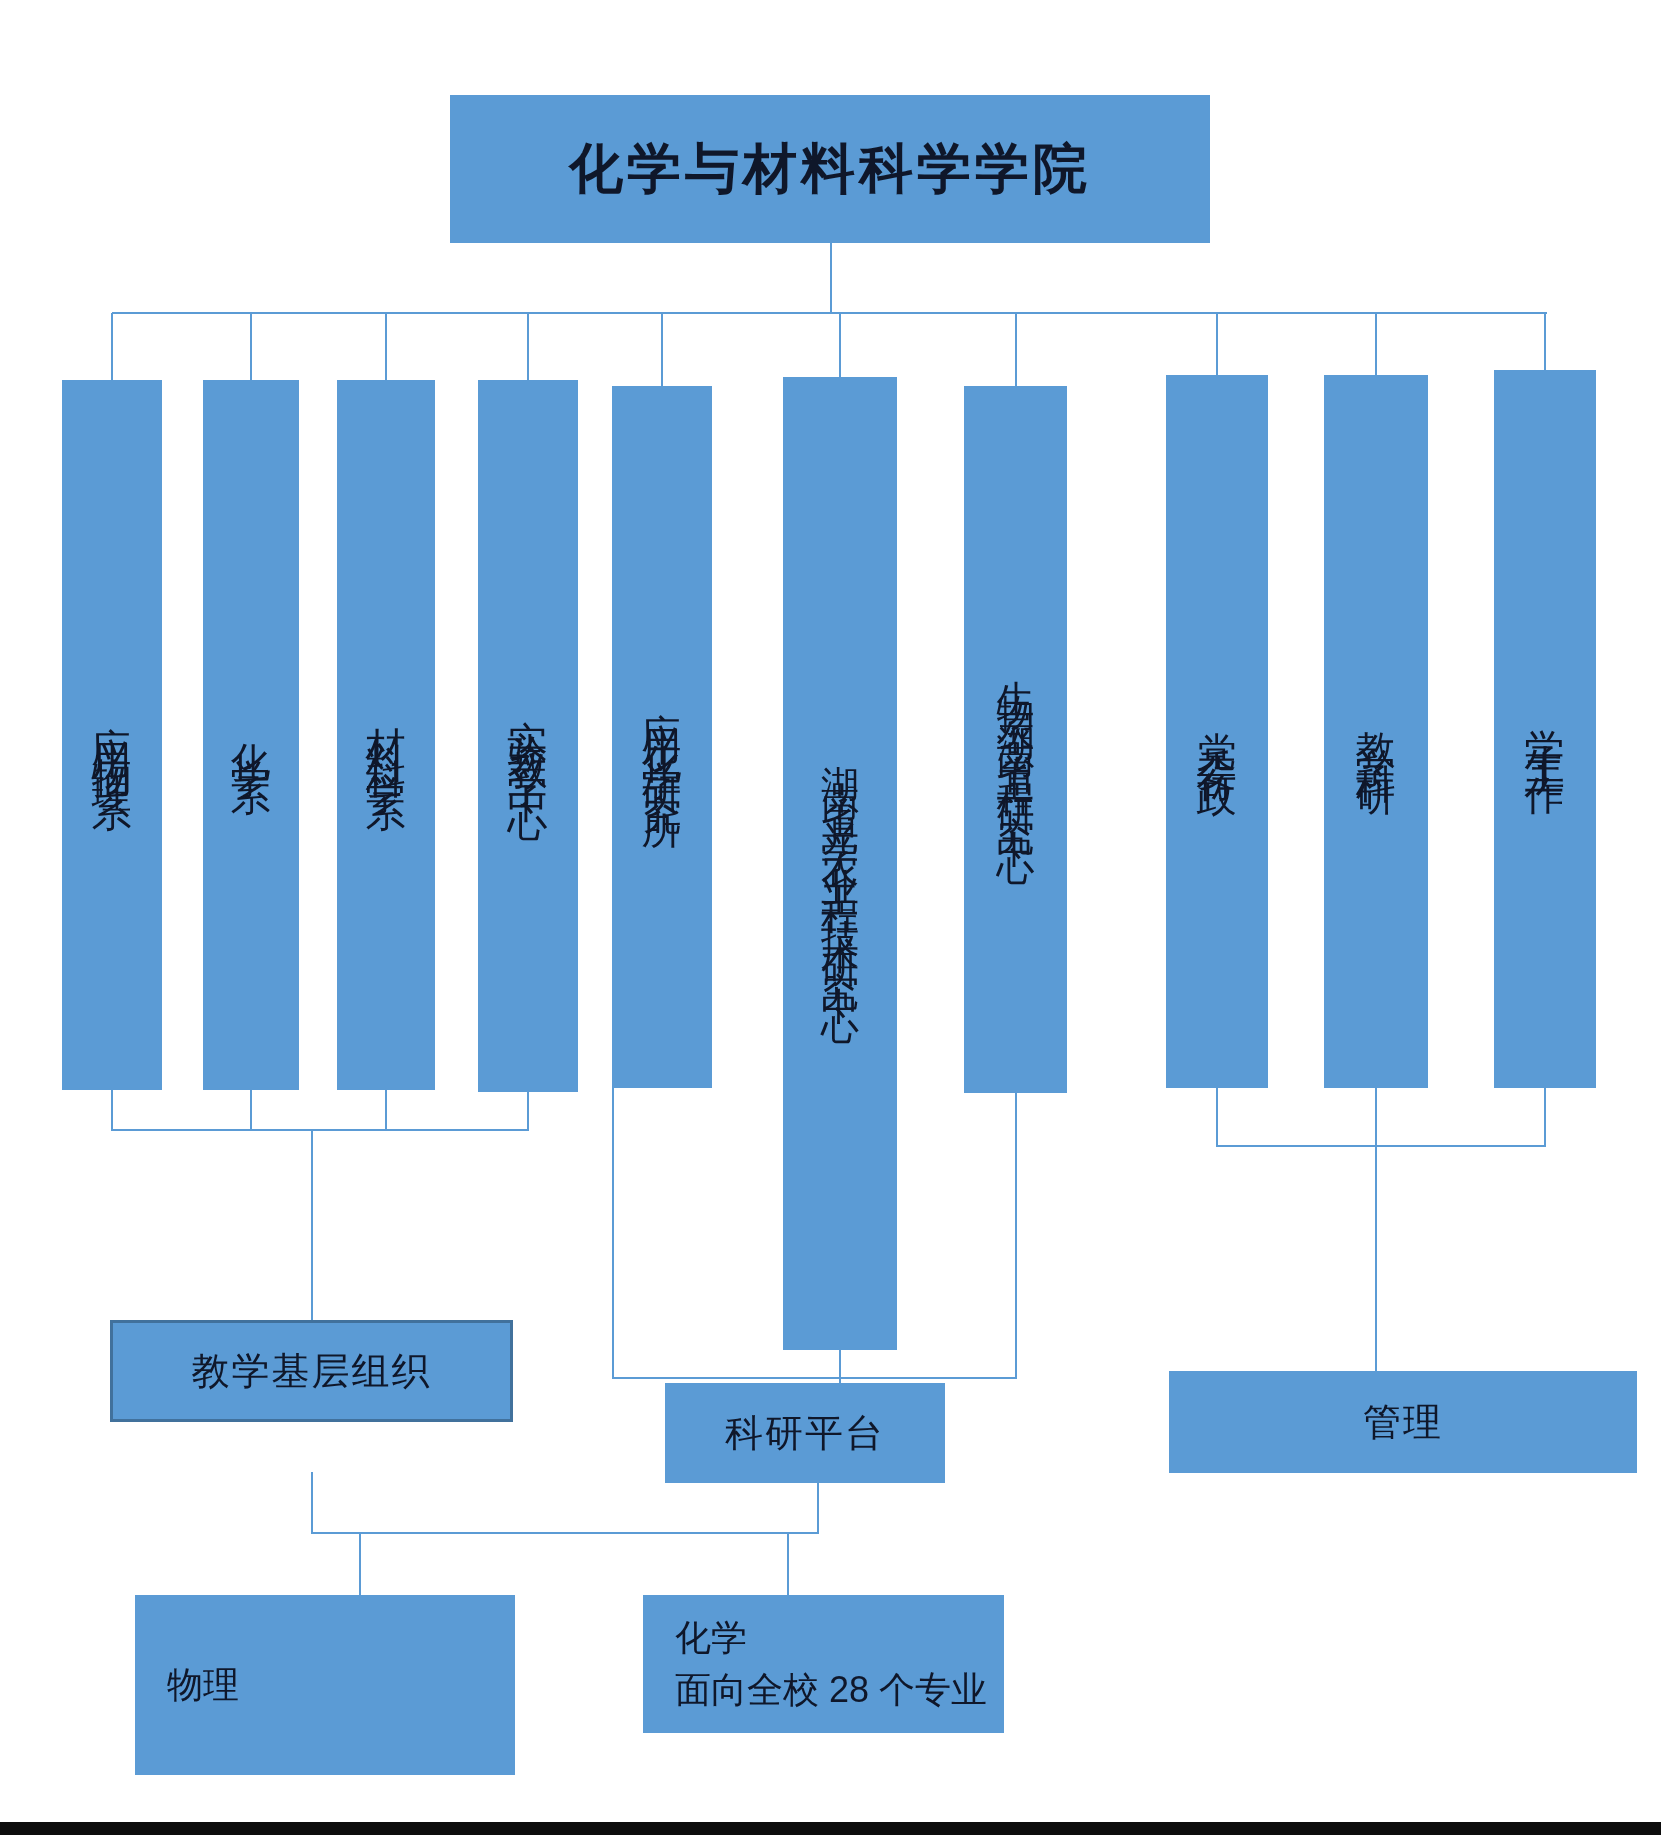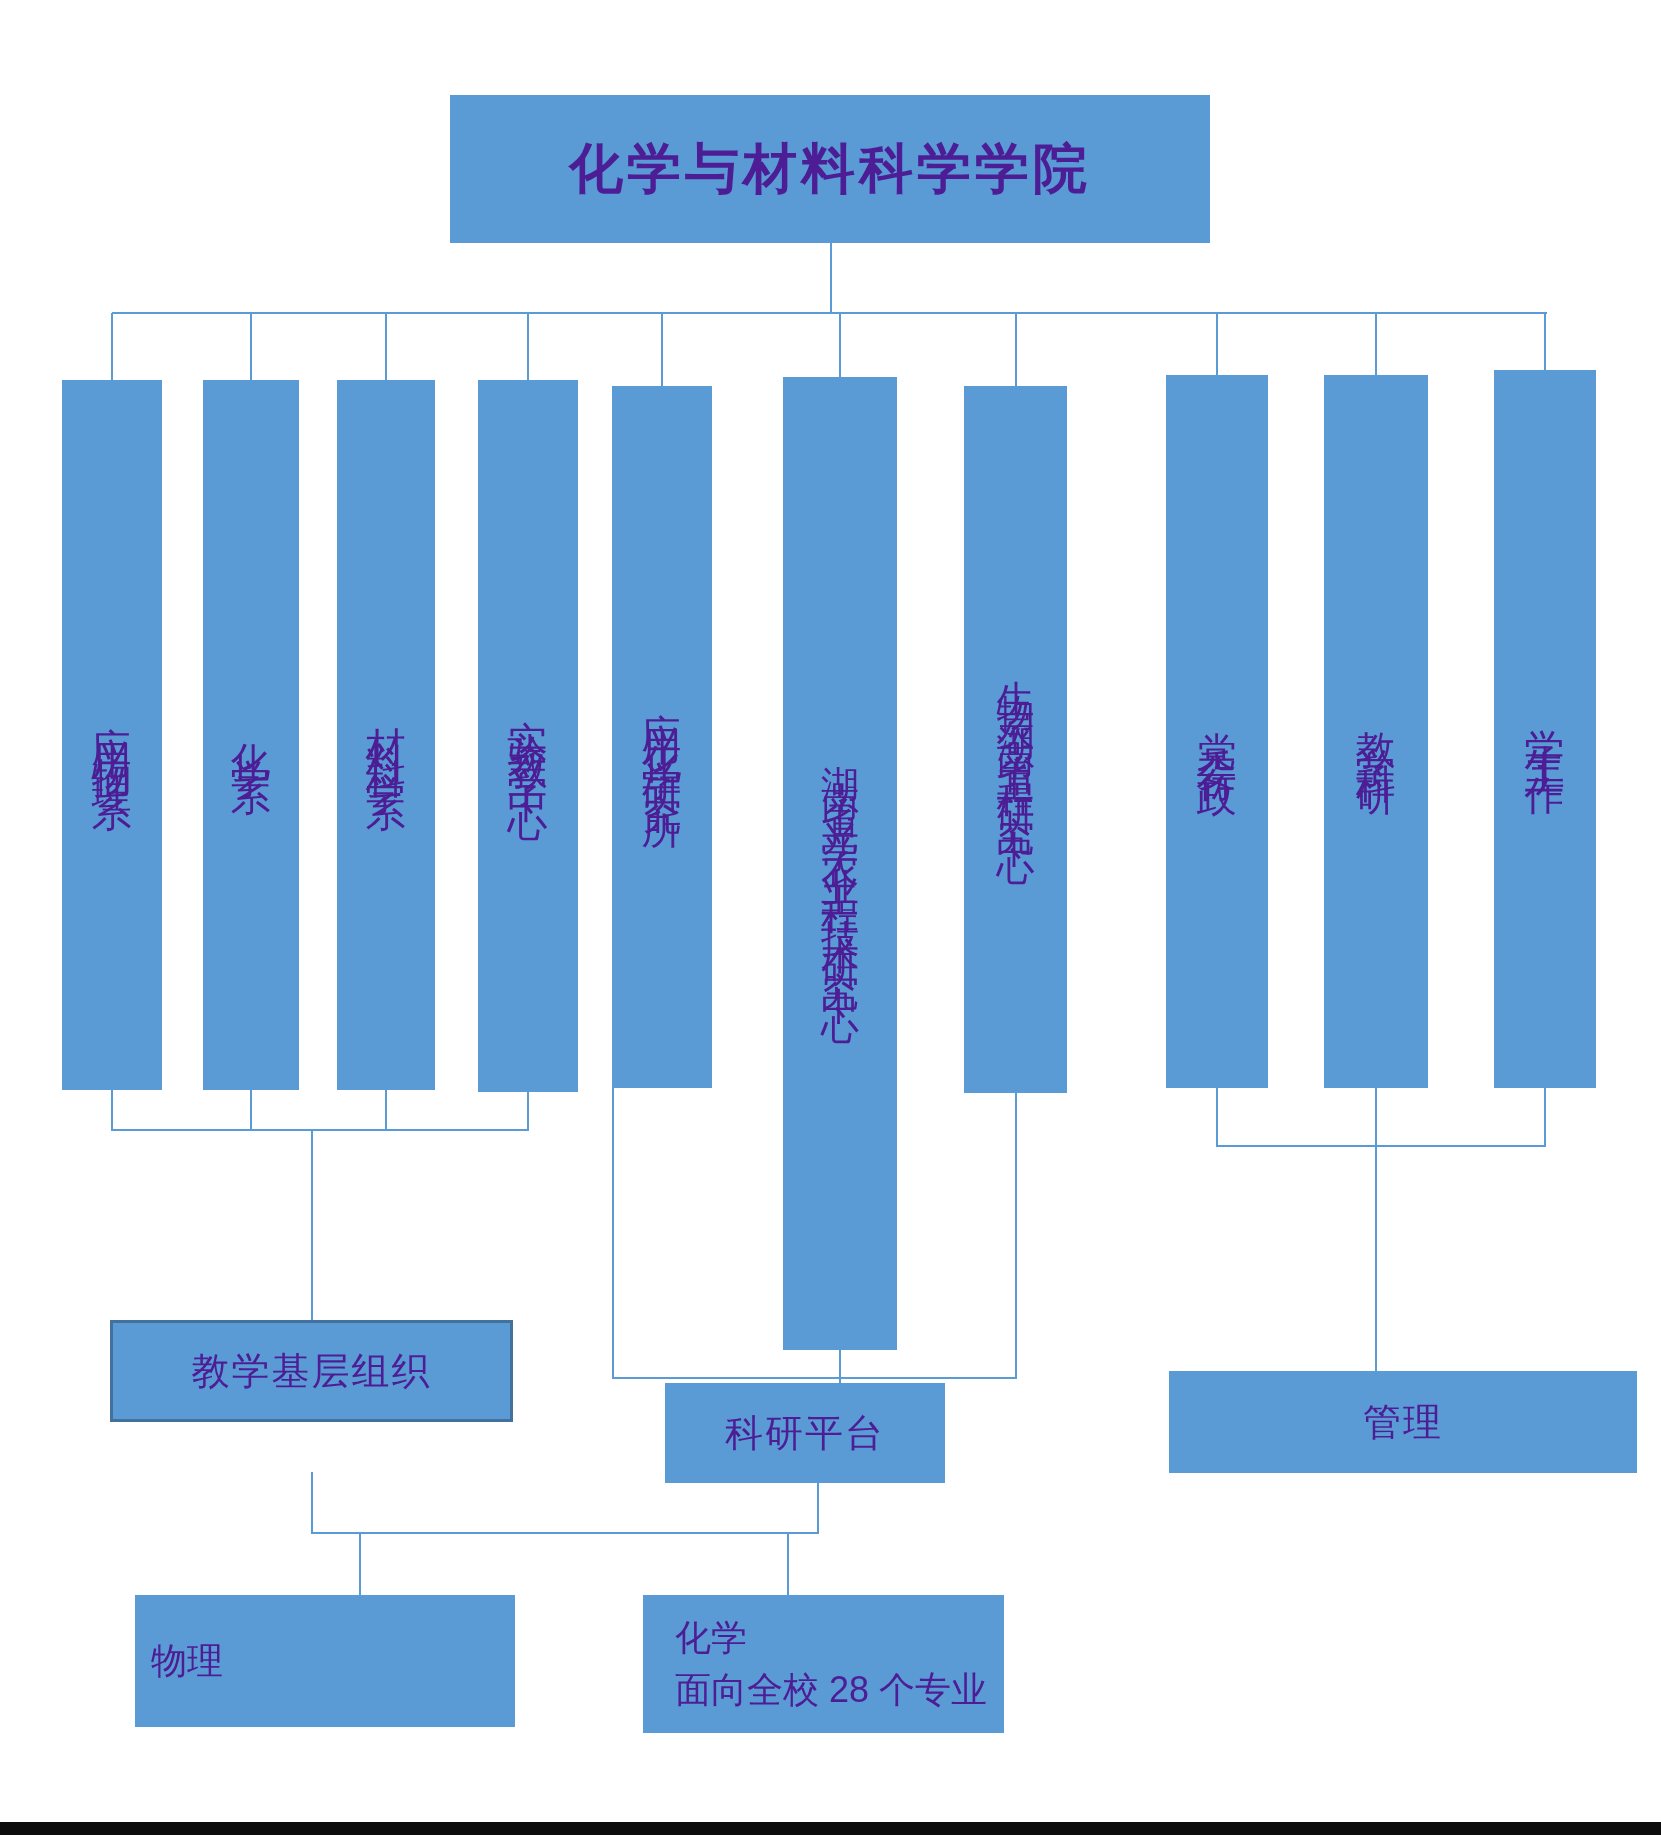--- a/index.html
+++ b/index.html
@@ -6,21 +6,21 @@
   #canvas{
     position:relative;
     width:1661px;height:1835px;
     background:#ffffff;
     font-family:"Liberation Sans", sans-serif;
     overflow:hidden;
   }
   .box{
     position:absolute;
     background:#5b9bd5;
-    color:#4c1d95;
+    color:#0f172a;
     display:flex;
     align-items:center;
     justify-content:center;
     box-sizing:border-box;
   }
   .root-title{
     font-size:54px;
     font-weight:bold;
     letter-spacing:4px;
     font-family:"Liberation Serif", serif;
@@ -144,21 +144,21 @@
   <div class="box" style="left:1169px;top:1371px;width:468px;height:102px;">
     <span class="hlabel">管理</span>
   </div>
 
   <div class="line" style="left:311px;top:1472px;width:2px;height:60px;"></div>
   <div class="line" style="left:817px;top:1483px;width:2px;height:49px;"></div>
   <div class="line" style="left:311px;top:1532px;width:508px;height:2px;"></div>
   <div class="line" style="left:359px;top:1532px;width:2px;height:63px;"></div>
   <div class="line" style="left:787px;top:1532px;width:2px;height:63px;"></div>
 
-  <div class="box program" style="left:135px;top:1595px;width:380px;height:132px;padding-left:16px;">
+  <div class="box program" style="left:135px;top:1595px;width:380px;height:180px;">
     <span>物理</span>
   </div>
   <div class="box program" style="left:643px;top:1595px;width:361px;height:138px;">
     <span>化学</span>
     <span>面向全校 28 个专业</span>
   </div>
 
   <div id="footer-bar"></div>
 
 </div>

